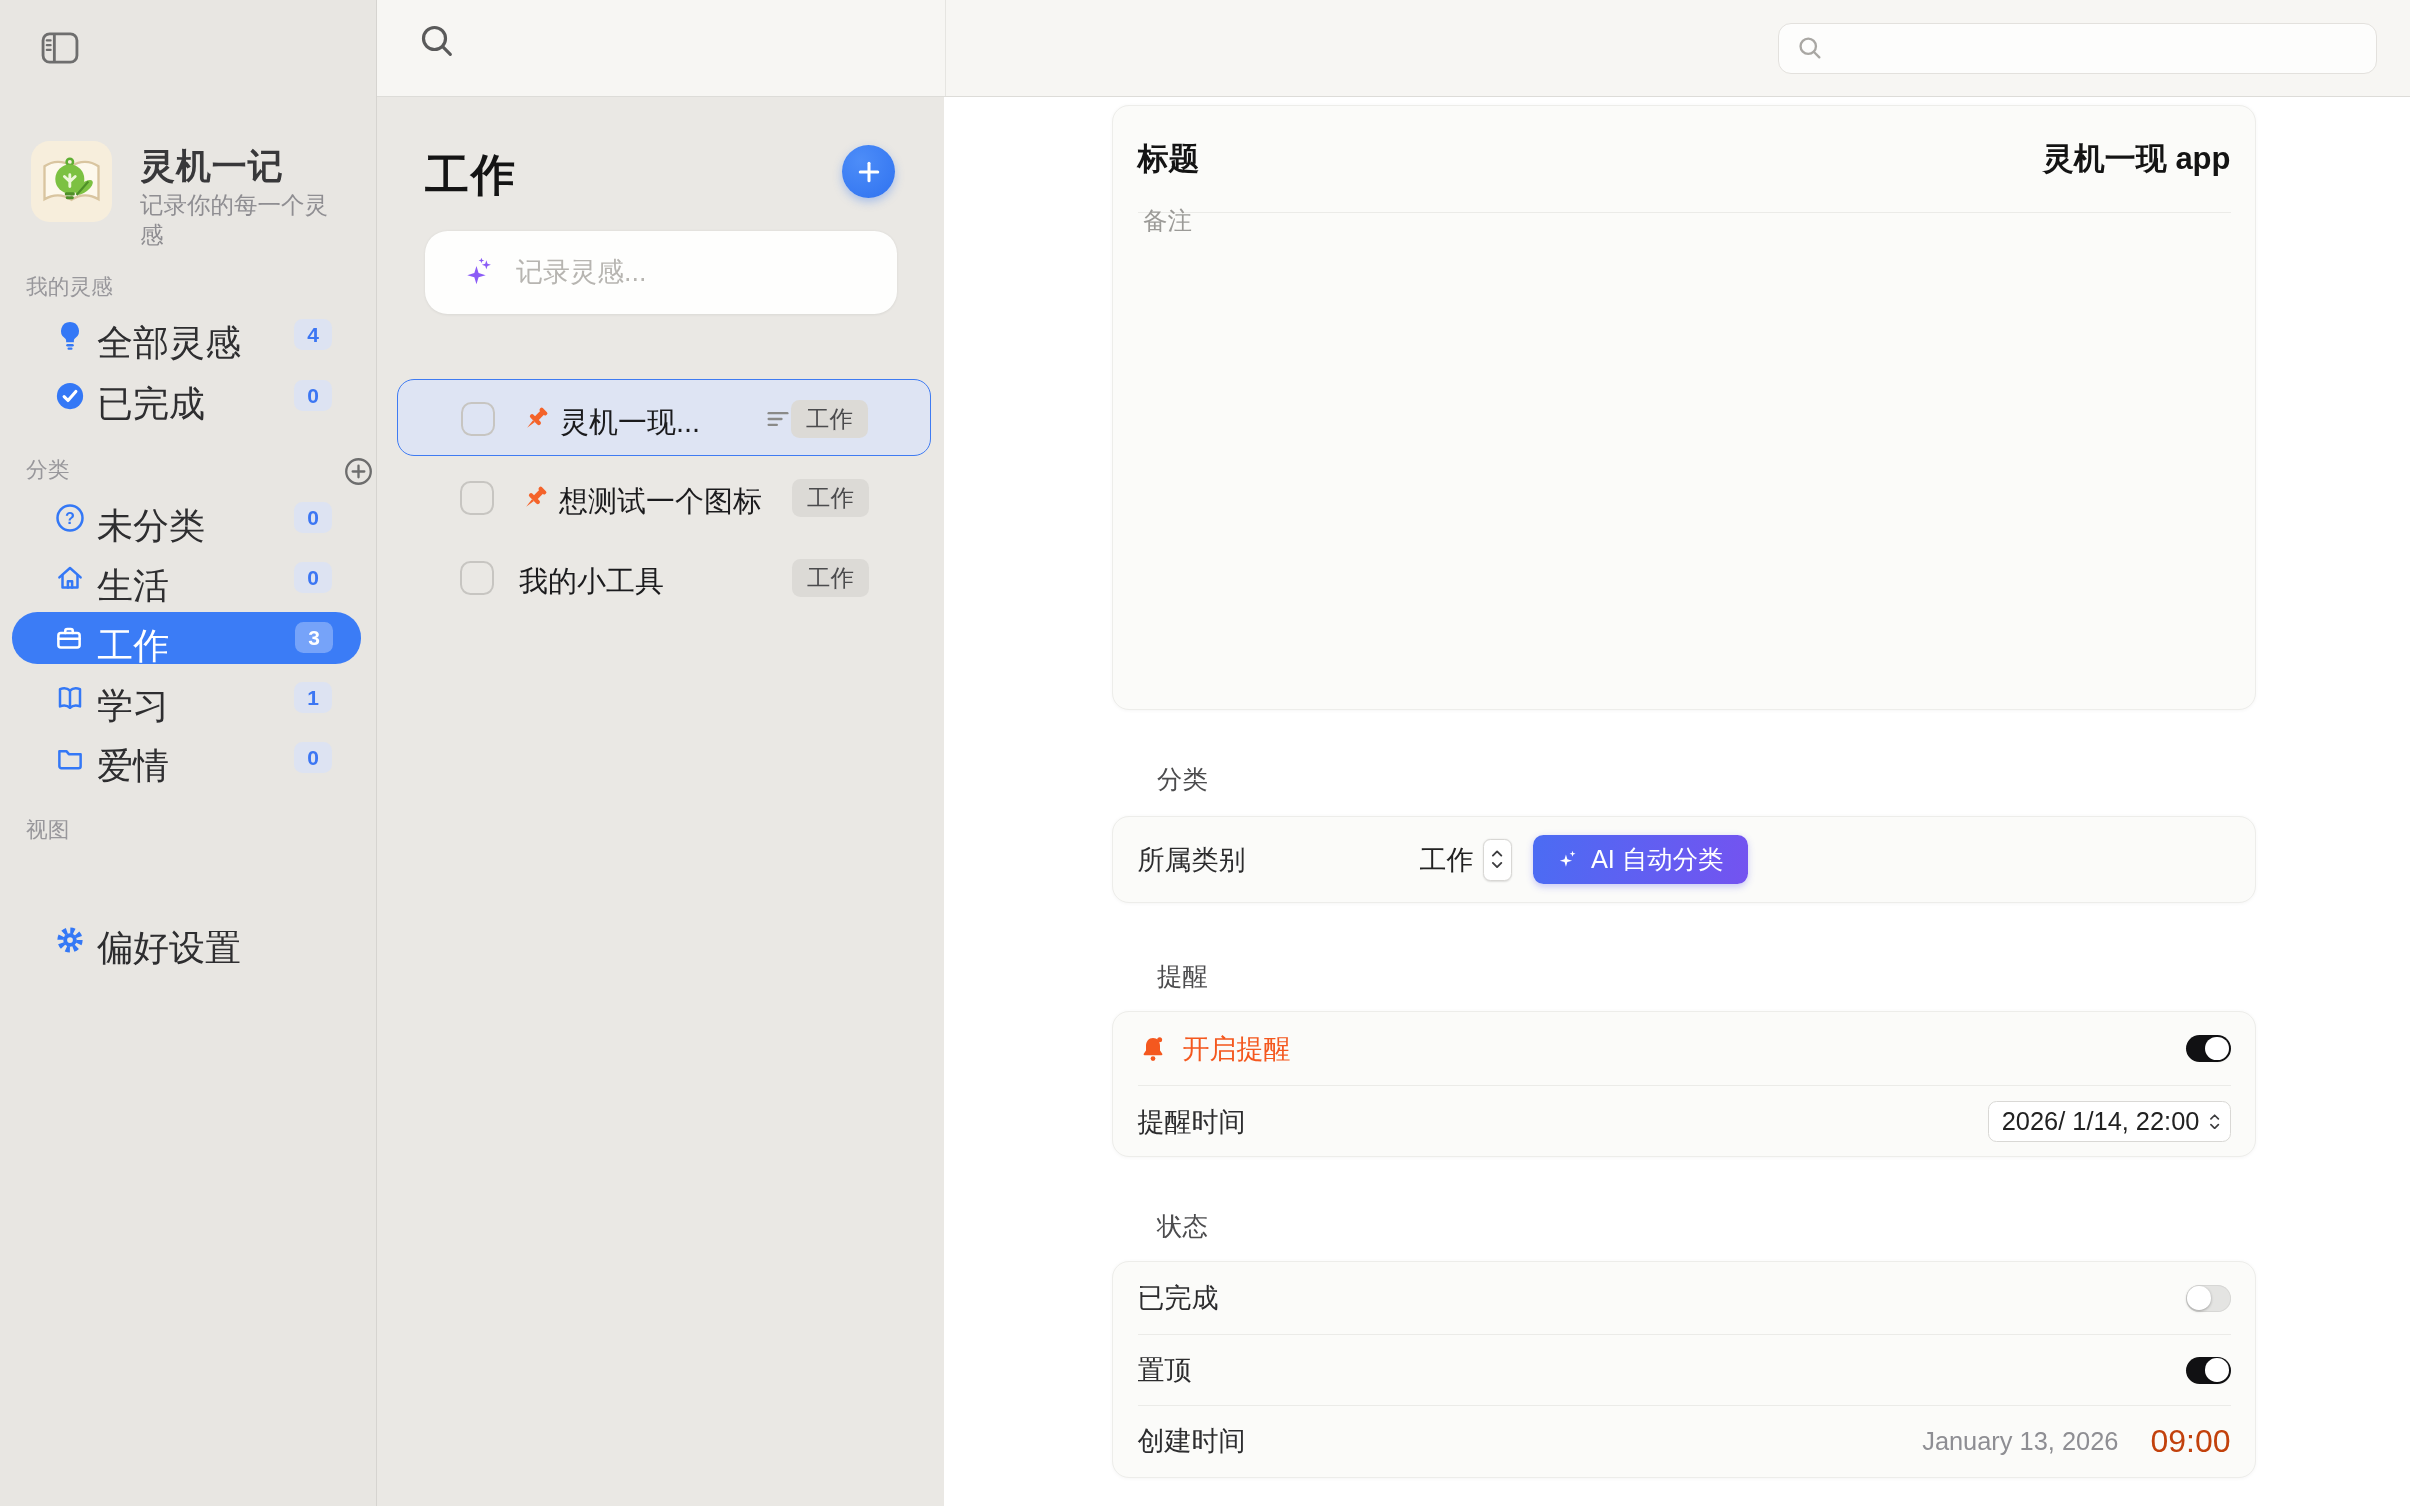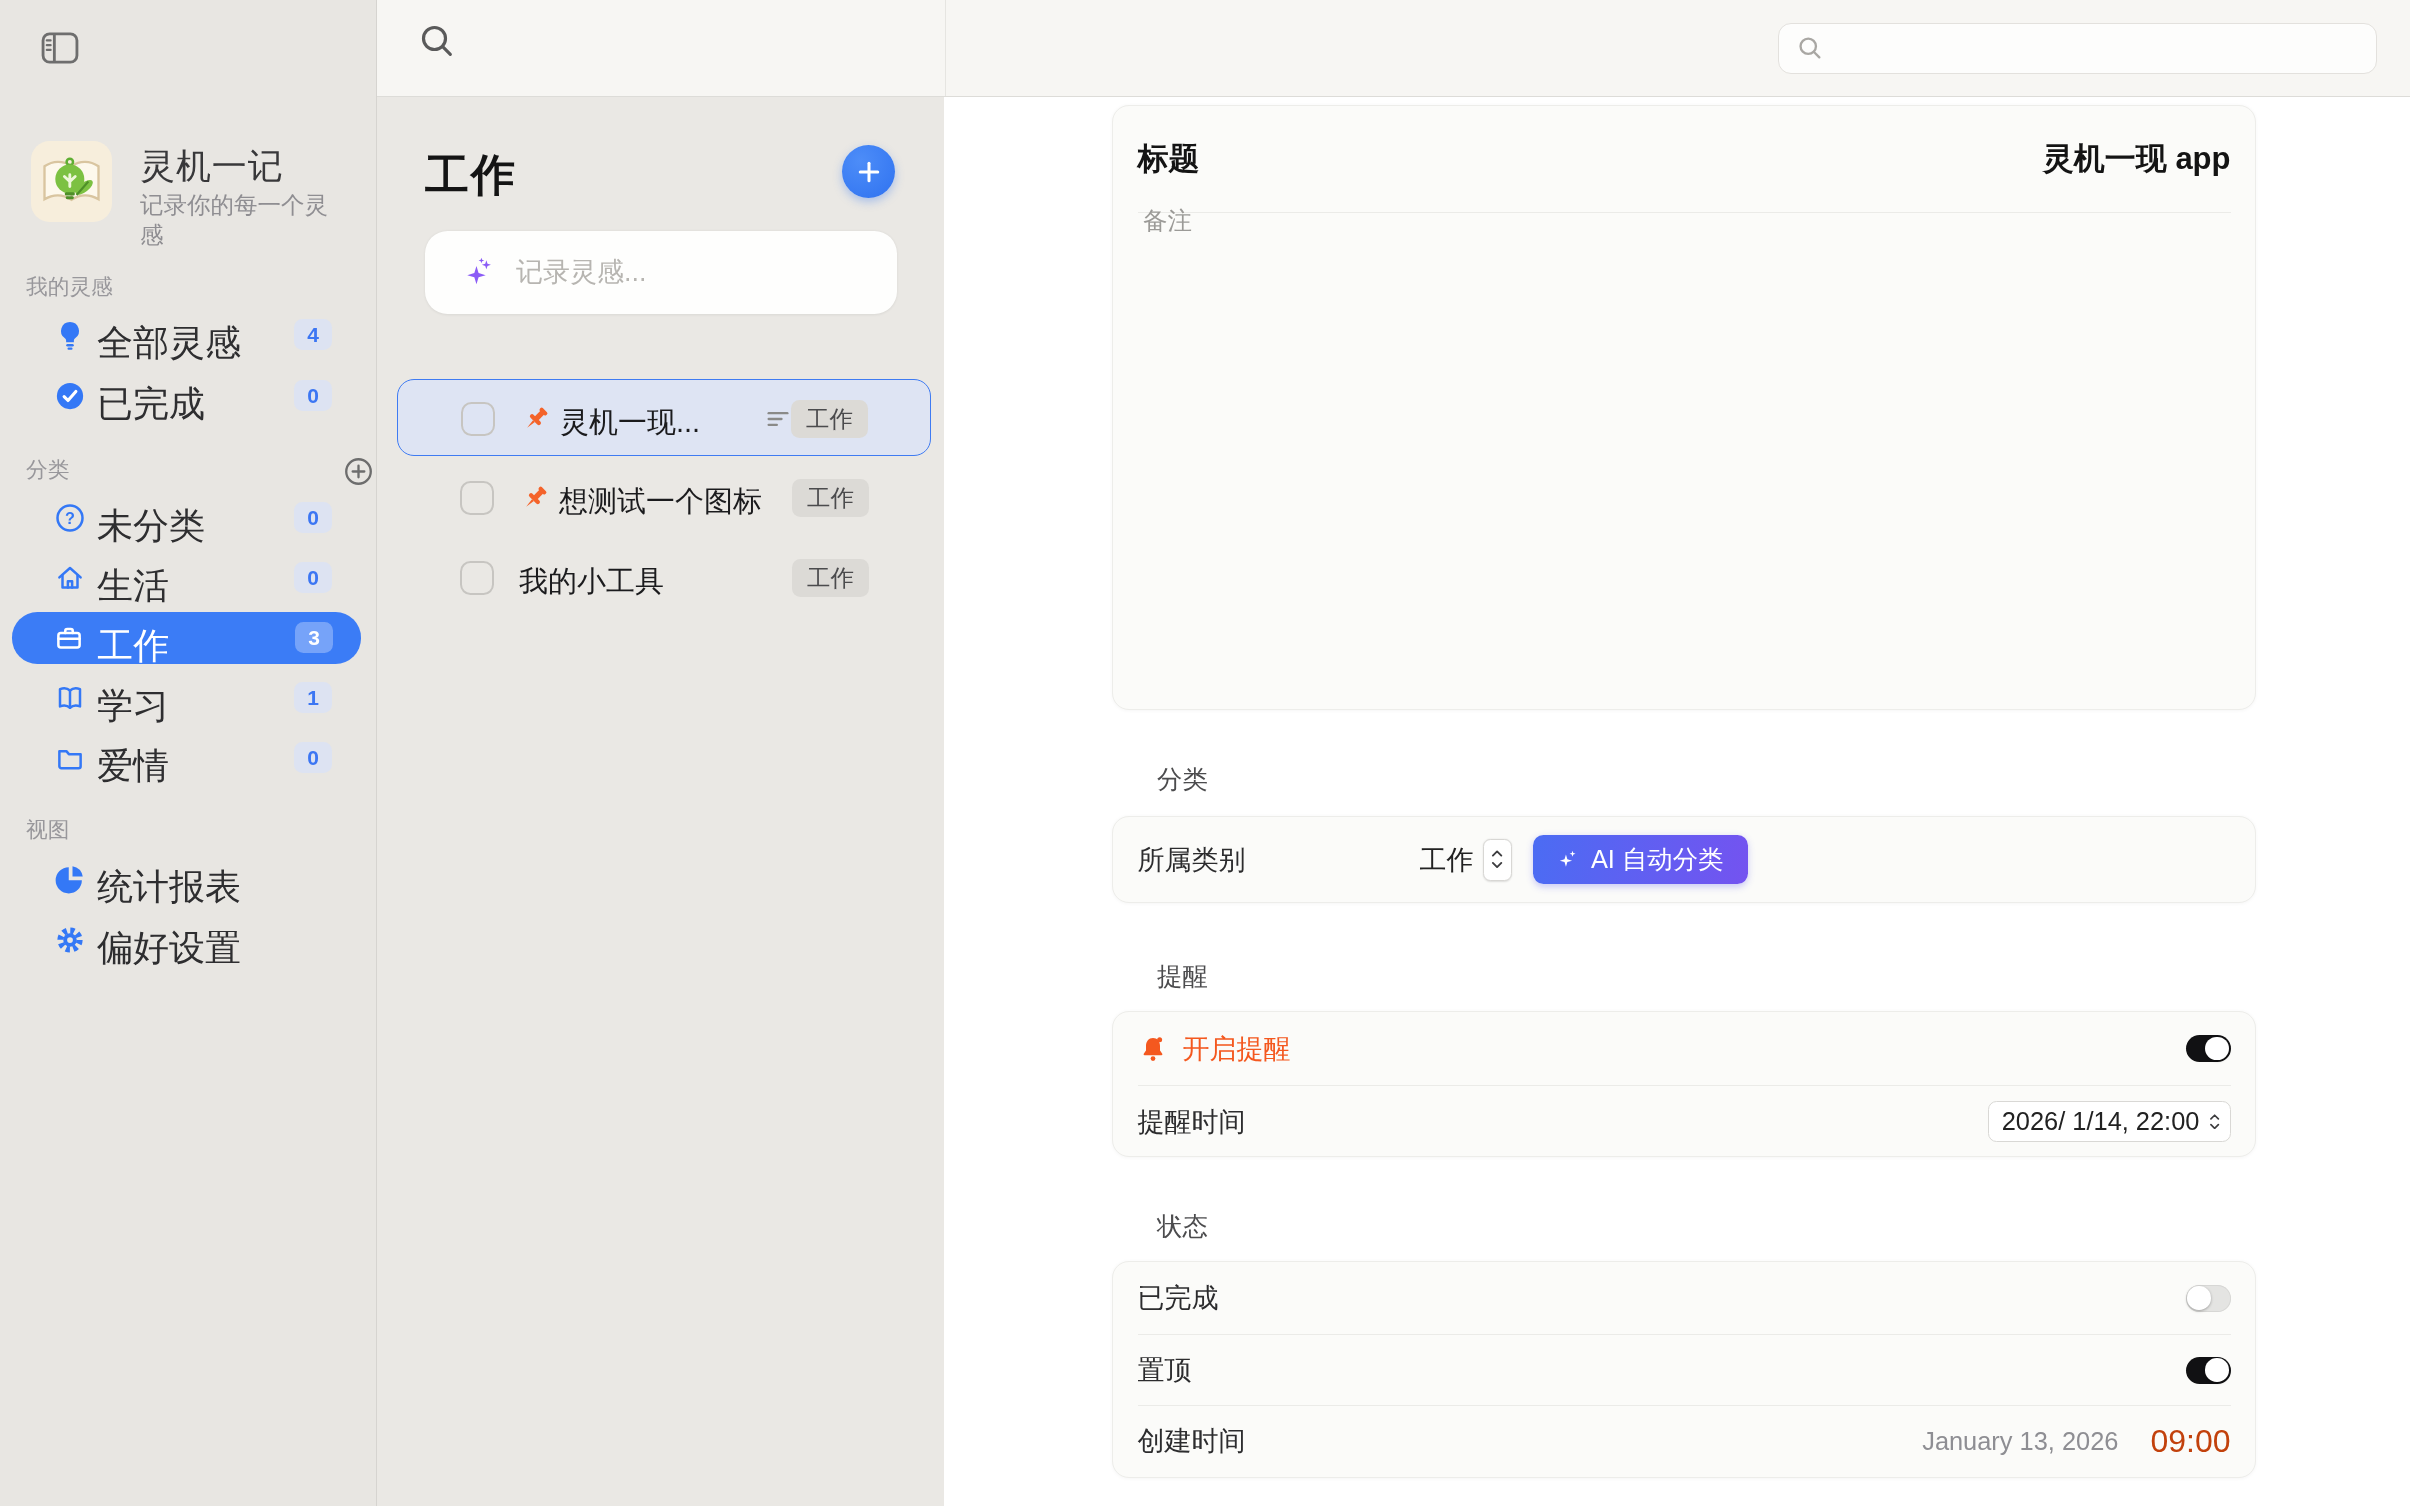--- a/index.html
+++ b/index.html
@@ -6,21 +6,21 @@
   html,body { width:2411px; height:1507px; overflow:hidden; }
   body { font-family:"Liberation Sans","DejaVu Sans",sans-serif; color:#1d1d1f; background:#fff; }
   .app { position:relative; width:2411px; height:1507px; }
 
   
   .sidebar { position:absolute; left:0; top:0; width:377px; height:1507px;
              background:#e8e6e2; border-right:0.9px solid #d6d4d0; }
   .sb-toggle { position:absolute; left:41px; top:32px; width:38px; height:32px; cursor:pointer; }
   .app-header { position:absolute; left:31px; top:141px; width:320px; }
   .app-tile { position:absolute; left:0; top:0; width:81px; height:81px; }
-  .app-name { position:absolute; left:109px; top:1.9px; font-size:35px; font-weight:normal; color:#38383a; letter-spacing:0.9px; }
+  .app-name { position:absolute; left:109px; top:1.9px; font-size:35px; font-weight:bold; color:#38383a; letter-spacing:0.9px; }
   .app-tagline { position:absolute; left:109px; top:49px; width:202px; font-size:23.5px; line-height:30px; color:#8f8e92; }
   .ssec { position:absolute; left:26px; font-size:21.7px; color:#98979b; }
   .srow { position:absolute; left:0; width:377px; height:60px; }
   .sicon { position:absolute; left:55px; top:15px; width:30px; height:30px; }
   .slabel { position:absolute; left:97px; top:14px; font-size:36px; color:#2e2e30; }
   .sbadge { position:absolute; right:45px; top:14px; min-width:38px; height:31px; padding:0 9.4px;
             background:#dde3f2; border-radius:8.5px; color:#3c76f3; font-size:21px; font-weight:bold;
             display:flex; align-items:center; justify-content:center; }
   .srow.selected { left:12.2px; width:349px; height:52px; border-radius:25.4px; background:#3b7cf6; }
   .srow.selected .sicon { left:42px; top:11.3px; }
@@ -224,29 +224,20 @@
         <svg width="30" height="30" viewBox="0 0 24 24" fill="none" stroke="#3478f6" stroke-width="2" stroke-linecap="round" stroke-linejoin="round">
             <path d="M3.5 6.5 h5.6 l2 2.4 h9.4 v9.6 a1.6 1.6 0 0 1 -1.6 1.6 h-13.8 a1.6 1.6 0 0 1 -1.6 -1.6 Z"></path>
           </svg>
       </span>
       <span class="slabel">爱情</span>
       <span class="sbadge">0</span>
     </div>
 
     <div class="ssec" style="top:815px">视图</div>
 
-    <div class="srow" style="top:849px">
-      <span class="sicon">
-        <svg width="30" height="30" viewBox="0 0 24 24">
-            <path fill="#3478f6" d="M11 13 V2.5 A10.5 10.5 0 1 0 21.5 13 Z"></path>
-            <path fill="#3478f6" d="M14 1.8 A10.2 10.2 0 0 1 22.2 10 L14 10 Z"></path>
-          </svg>
-      </span>
-      <span class="slabel">统计报表</span>
-    </div>
     <div class="srow" style="top:910px">
       <span class="sicon">
         <svg width="30" height="30" viewBox="0 0 24 24">
             <circle cx="12" cy="12" r="7.6" fill="none" stroke="#3478f6" stroke-width="5" stroke-dasharray="3.2 2.77"></circle>
             <circle cx="12" cy="12" r="5.4" fill="#3478f6"></circle>
             <circle cx="12" cy="12" r="2.3" fill="#e8e6e2"></circle>
           </svg>
       </span>
       <span class="slabel">偏好设置</span>
     </div>

